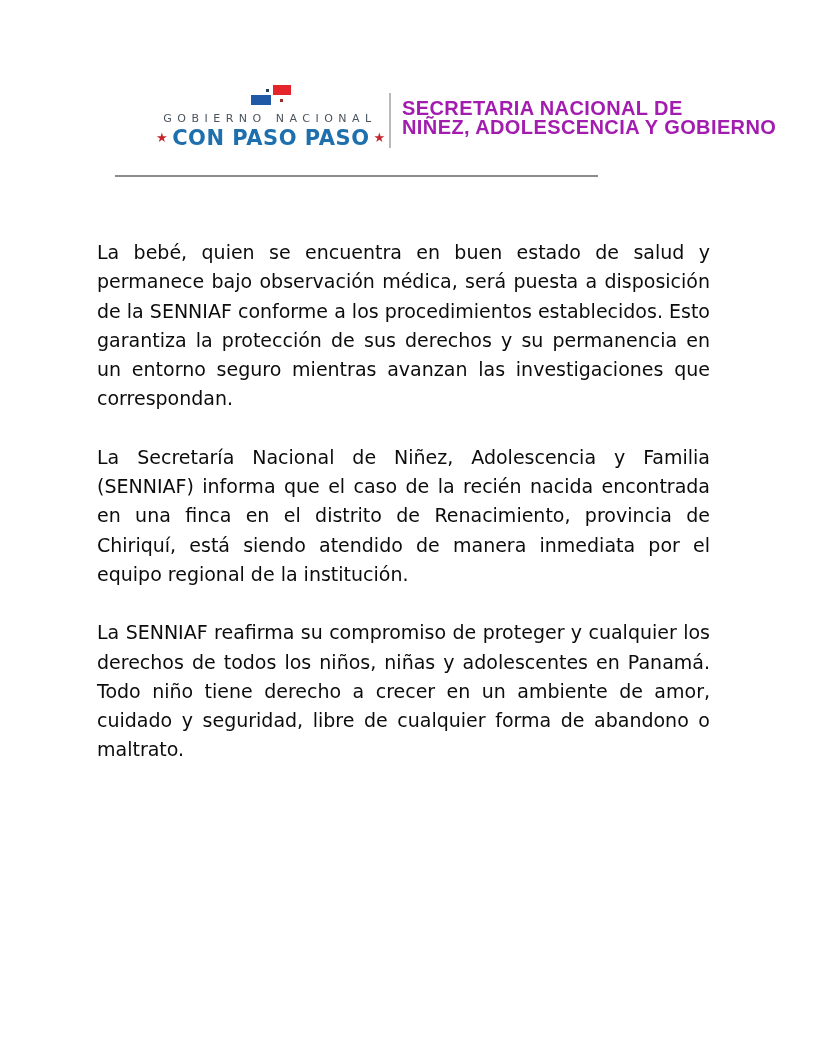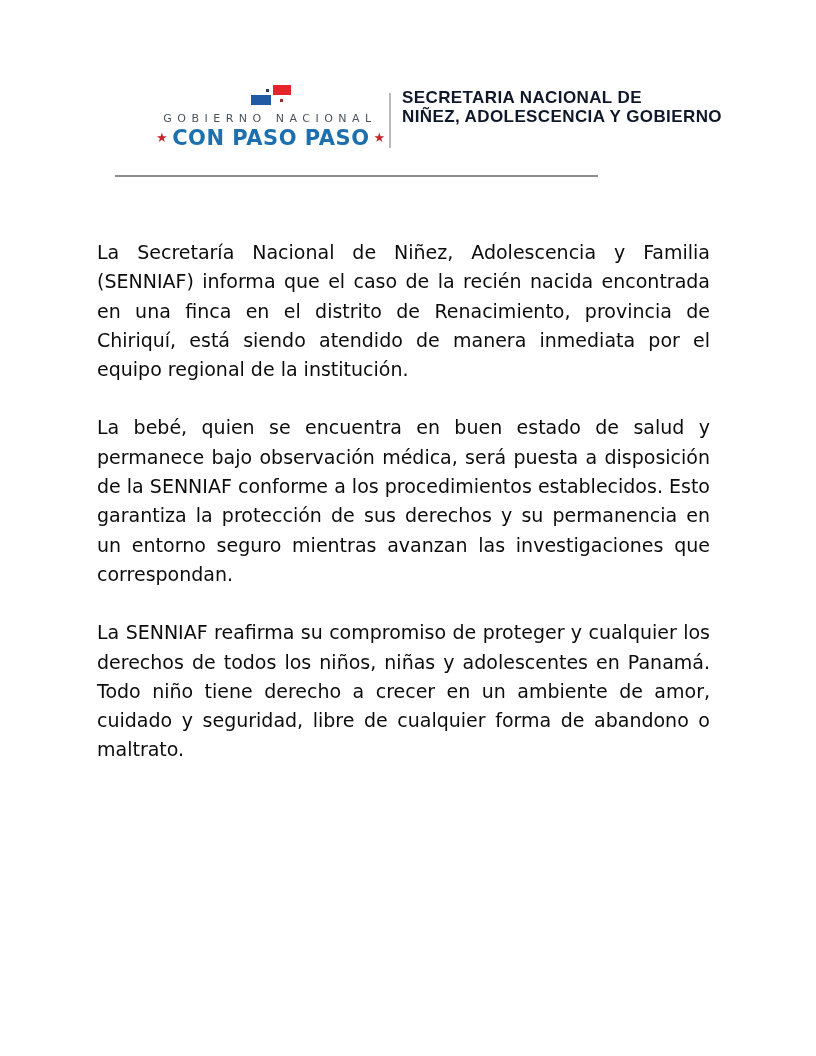--- a/index.html
+++ b/index.html
@@ -58,27 +58,27 @@
     left: 389px;
     top: 93px;
     width: 2px;
     height: 55px;
     background: #b9b9b9;
   }
 
   .org-block {
     position: absolute;
     left: 402px;
-    top: 89px;
+    top: 99px;
     font-family: "Liberation Sans", sans-serif;
     font-weight: bold;
-    font-size: 17px;
+    font-size: 20px;
     line-height: 18.5px;
     letter-spacing: 0.4px;
-    color: #0f172a;
+    color: #a21caf;
     white-space: nowrap;
   }
 
   
   .rule {
     position: absolute;
     left: 115px;
     top: 175px;
     width: 483px;
     height: 0;
@@ -138,19 +138,19 @@
 
   <div class="org-block">
     <div>SECRETARIA NACIONAL DE</div>
     <div>NIÑEZ, ADOLESCENCIA Y GOBIERNO</div>
   </div>
 
   <div class="rule"></div>
 
 
   <div class="body">
+    <p>La bebé, quien se encuentra en buen estado de salud y permanece bajo observación médica, será puesta a disposición de la SENNIAF conforme a los procedimientos establecidos. Esto garantiza la protección de sus derechos y su permanencia en un entorno seguro mientras avanzan las investigaciones que correspondan.</p>
     <p>La Secretaría Nacional de Niñez, Adolescencia y Familia (SENNIAF) informa que el caso de la recién nacida encontrada en una finca en el distrito de Renacimiento, provincia de Chiriquí, está siendo atendido de manera inmediata por el equipo regional de la institución.</p>
-    <p>La bebé, quien se encuentra en buen estado de salud y permanece bajo observación médica, será puesta a disposición de la SENNIAF conforme a los procedimientos establecidos. Esto garantiza la protección de sus derechos y su permanencia en un entorno seguro mientras avanzan las investigaciones que correspondan.</p>
     <p>La SENNIAF reafirma su compromiso de proteger y cualquier los derechos de todos los niños, niñas y adolescentes en Panamá. Todo niño tiene derecho a crecer en un ambiente de amor, cuidado y seguridad, libre de cualquier forma de abandono o maltrato.</p>
     <p class="dateline">Panamá, 27 de noviembre de 2025</p>
   </div>
 
 </div>
 
 </body></html>

